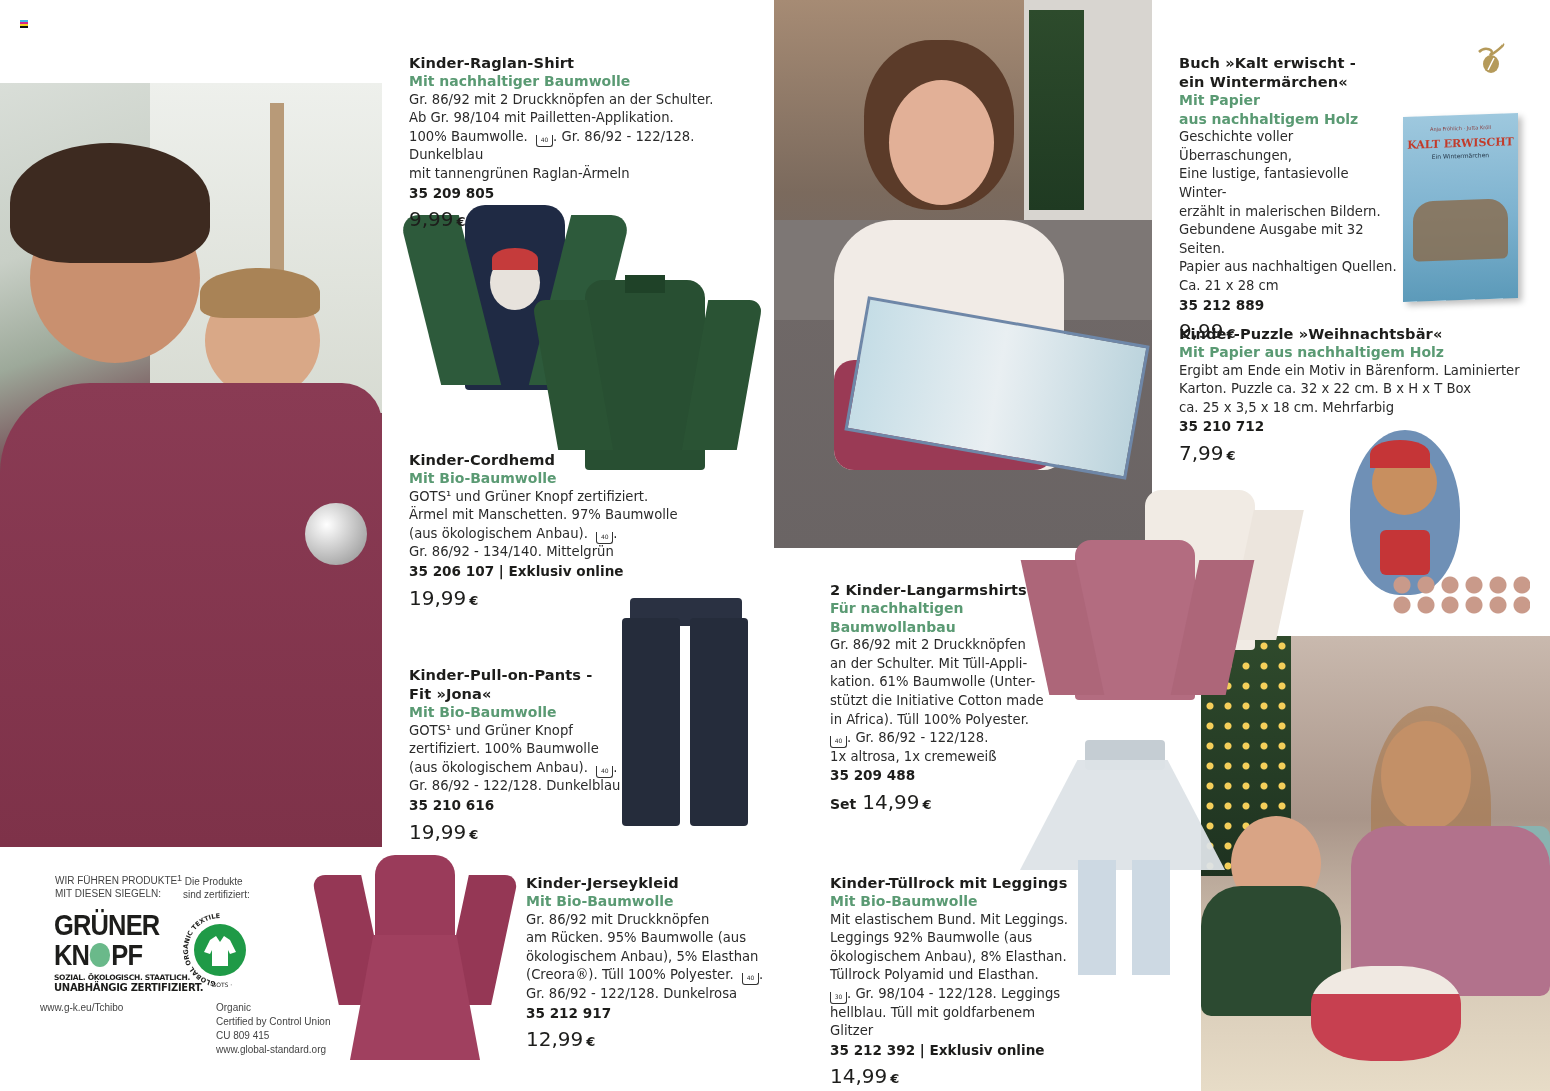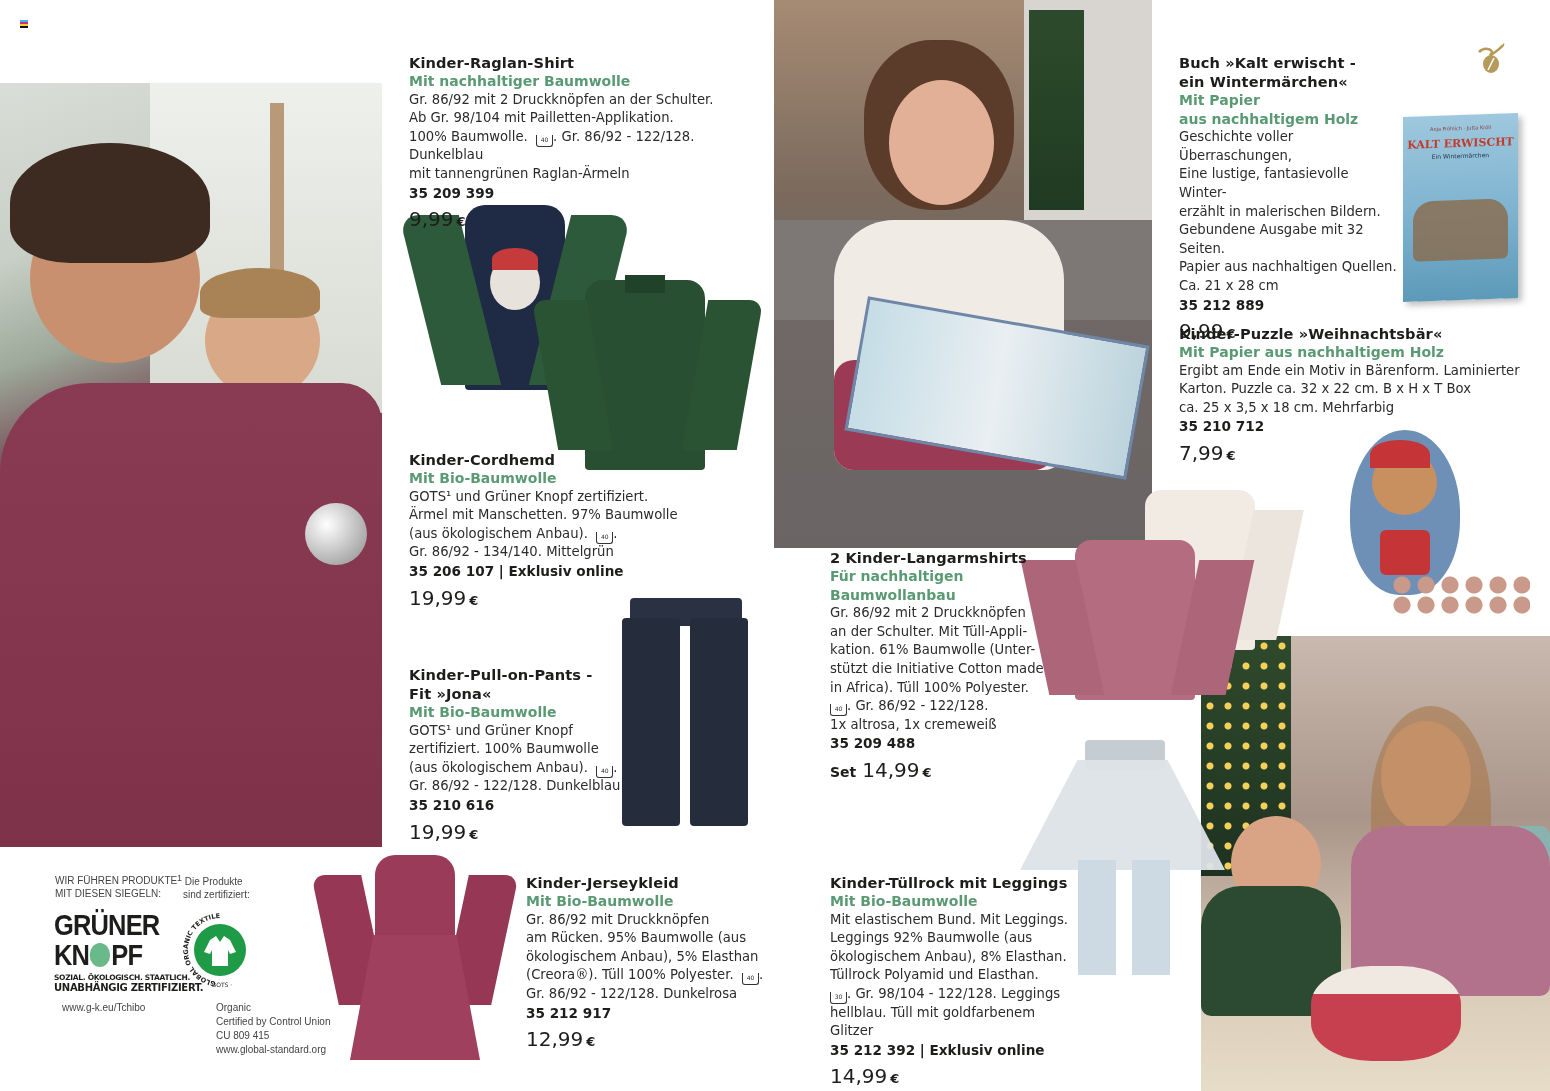--- a/index.html
+++ b/index.html
@@ -133,21 +133,21 @@
 
 <div class="product" style="left:409px;top:53px;width:360px;">
   <div class="title">Kinder-Raglan-Shirt</div>
   <div class="sub">Mit nachhaltiger Baumwolle</div>
   <div class="desc">
     <div>Gr. 86/92 mit 2 Druckknöpfen an der Schulter.</div>
     <div>Ab Gr. 98/104 mit Pailletten-Applikation.</div>
     <div><span>100% Baumwolle.</span>&nbsp; <span class="wash">40</span><span>. Gr. 86/92 - 122/128. Dunkelblau</span></div>
     <div>mit tannengrünen Raglan-Ärmeln</div>
   </div>
-  <div class="art">35 209 399</div>
+  <div class="art">35 209 805</div>
   <div class="price"><span>9,99</span><span class="eur">€</span></div>
 </div>
 
 <div class="product" style="left:409px;top:450px;width:300px;">
   <div class="title">Kinder-Cordhemd</div>
   <div class="sub">Mit Bio-Baumwolle</div>
   <div class="desc">
     <div>GOTS¹ und Grüner Knopf zertifiziert.</div>
     <div>Ärmel mit Manschetten. 97% Baumwolle</div>
     <div><span>(aus ökologischem Anbau).</span>&nbsp; <span class="wash">40</span><span>.</span></div>
@@ -178,21 +178,21 @@
     <div>Gr. 86/92 mit Druckknöpfen</div>
     <div>am Rücken. 95% Baumwolle (aus</div>
     <div>ökologischem Anbau), 5% Elasthan</div>
     <div><span>(Creora®). Tüll 100% Polyester.</span>&nbsp; <span class="wash">40</span><span>.</span></div>
     <div>Gr. 86/92 - 122/128. Dunkelrosa</div>
   </div>
   <div class="art">35 212 917</div>
   <div class="price"><span>12,99</span><span class="eur">€</span></div>
 </div>
 
-<div class="product" style="left:830px;top:548px;width:215px;">
+<div class="product" style="left:830px;top:580px;width:215px;">
   <div class="title">2 Kinder-Langarmshirts</div>
   <div class="sub">Für nachhaltigen</div>
   <div class="sub">Baumwollanbau</div>
   <div class="desc">
     <div>Gr. 86/92 mit 2 Druckknöpfen</div>
     <div>an der Schulter. Mit Tüll-Appli-</div>
     <div>kation. 61% Baumwolle (Unter-</div>
     <div>stützt die Initiative Cotton made</div>
     <div>in Africa). Tüll 100% Polyester.</div>
     <div><span class="wash">40</span><span>. Gr. 86/92 - 122/128.</span></div>
@@ -251,21 +251,21 @@
   <div>MIT DIESEN SIEGELN:</div>
 </div>
 <div class="abs" style="left:54px;top:910px;width:110px;">
   <div style="font-family:'Liberation Sans',sans-serif;font-weight:bold;font-size:30px;line-height:30px;letter-spacing:-1px;color:#1d1d1b;transform:scaleX(0.85);transform-origin:left;">GRÜNER</div>
   <div style="font-family:'Liberation Sans',sans-serif;font-weight:bold;font-size:30px;line-height:30px;letter-spacing:-1px;color:#1d1d1b;transform:scaleX(0.85);transform-origin:left;white-space:nowrap;">
     <span>KN</span><span style="display:inline-block;width:24px;height:24px;border-radius:50%;background:#6ab98a;vertical-align:-2px;margin:0 1px;"></span><span>PF</span>
   </div>
   <div style="font-size:7.5px;font-weight:bold;margin-top:3px;letter-spacing:-0.3px;white-space:nowrap;">SOZIAL. ÖKOLOGISCH. STAATLICH.</div>
   <div style="font-size:10px;font-weight:bold;letter-spacing:-0.3px;white-space:nowrap;">UNABHÄNGIG ZERTIFIZIERT.</div>
 </div>
-<div class="abs seal-text" style="left:62px;top:1001px;">www.g-k.eu/Tchibo</div>
+<div class="abs seal-text" style="left:40px;top:1001px;">www.g-k.eu/Tchibo</div>
 
 <div class="abs seal-text" style="left:177px;top:872px;">
   <sup style="font-size:9px;">1</sup>
   <span>Die Produkte</span><br>
   <span style="margin-left:6px;">sind zertifiziert:</span>
 </div>
 <div class="abs" style="left:180px;top:910px;width:80px;height:80px;">
   <svg width="80" height="80" viewBox="0 0 80 80">
     <circle cx="40" cy="40" r="26" fill="#1f9a47"></circle>
     <path d="M30 30 L36 26 L40 32 L44 26 L50 30 L56 42 L50 44 L48 40 L48 56 L32 56 L32 40 L30 44 L24 42 Z" fill="#fff"></path>

